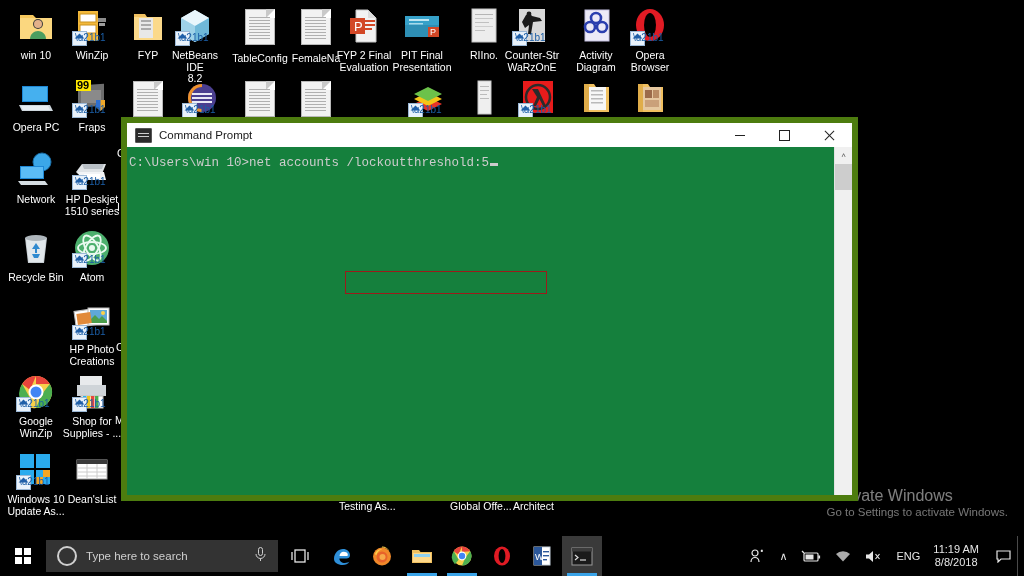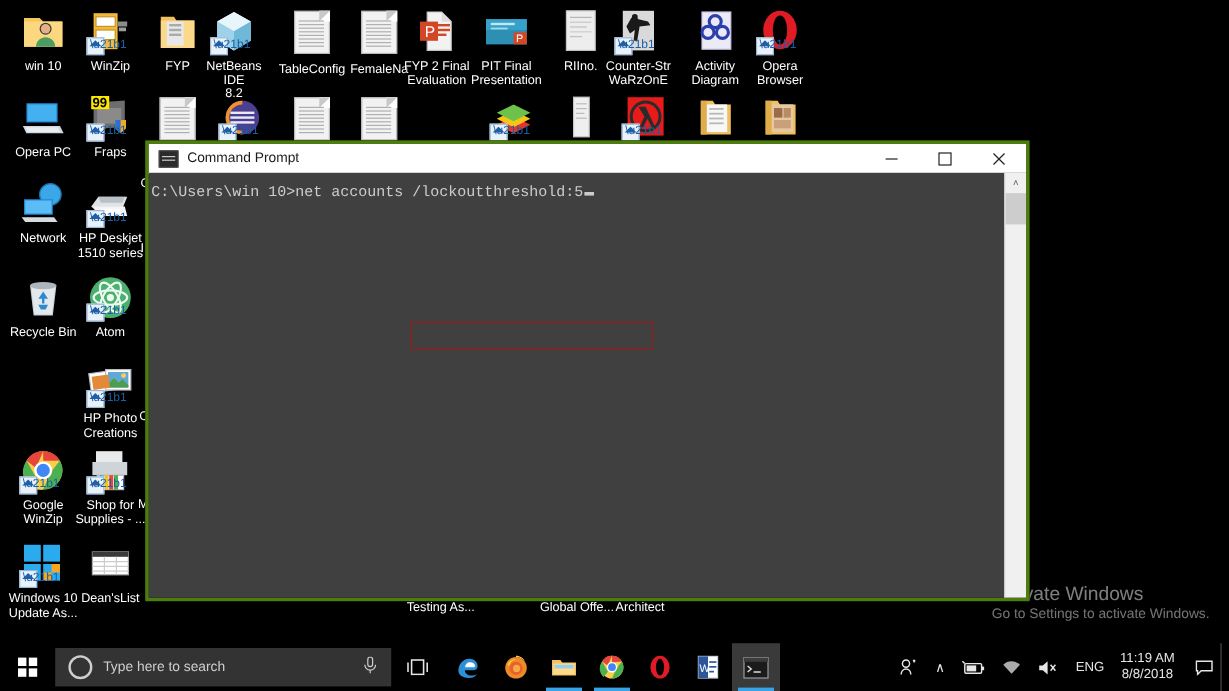--- a/index.html
+++ b/index.html
@@ -49,21 +49,21 @@
     position:absolute;right:16px;bottom:56px;text-align:left;color:#cfcfcf;
     opacity:.55;
   }
   #watermark .wm-title{font-size:16px;line-height:19px;color:#e6e6e6;}
   #watermark .wm-sub{font-size:11.5px;line-height:15px;color:#d6d6d6;}
   
   .partial{position:absolute;color:#fff;font-size:10.5px;}
   
   #cmd-window{
     position:absolute;left:121px;top:117px;width:737px;height:384px;
-    background:#000;border:3px solid #4d7c0f;box-sizing:border-box;
+    background:#000;border:6px solid #4d7c0f;box-sizing:border-box;
     box-shadow:0 0 0 0 rgba(0,0,0,.5);
   }
   #cmd-titlebar{
     height:24px;background:#fff;display:flex;align-items:center;
     border-bottom:1px solid #dcdcdc;
   }
   #cmd-titlebar .tb-icon{
     width:15px;height:13px;margin:0 7px 0 8px;background:#2b2b2b;
     border:1px solid #555;position:relative;border-radius:1px;flex:0 0 auto;
   }
@@ -78,21 +78,21 @@
   }
   .tb-btn .min{width:10px;height:1px;background:#222;display:block;}
   .tb-btn .max{width:9px;height:9px;border:1px solid #222;display:block;}
   .tb-btn .cls{position:relative;width:11px;height:11px;display:block;}
   .tb-btn .cls:before,.tb-btn .cls:after{
     content:"";position:absolute;left:-1px;top:5px;width:13px;height:1px;background:#222;
   }
   .tb-btn .cls:before{transform:rotate(45deg);}
   .tb-btn .cls:after{transform:rotate(-45deg);}
   #cmd-body{
-    position:absolute;left:0;right:0;top:24px;bottom:0;background:#404040;display:flex;
+    position:absolute;left:0;right:0;top:24px;bottom:0;background:#15803d;display:flex;
   }
   #cmd-console{
     flex:1 1 auto;position:relative;overflow:hidden;
     font-family:"Liberation Mono", monospace;
     font-size:12.5px;line-height:15px;color:#cccccc;
     padding:9px 0 0 2px;
   }
   #cmd-line{white-space:pre;position:relative;display:inline-block;}
   #cmd-highlight{
     position:absolute;left:218px;top:148px;width:202px;height:23px;
@@ -122,21 +122,21 @@
     width:46px;height:40px;display:flex;align-items:center;justify-content:center;
     flex:0 0 auto;
   }
   .winlogo{width:17px;height:17px;display:block;position:relative;}
   .winlogo i{position:absolute;width:7.5px;height:7.5px;background:#fff;}
   .winlogo i:nth-child(1){left:0;top:0;}
   .winlogo i:nth-child(2){left:9px;top:0;}
   .winlogo i:nth-child(3){left:0;top:9px;}
   .winlogo i:nth-child(4){left:9px;top:9px;}
   #search-box{
-    width:280px;height:32px;background:#333333;display:flex;align-items:center;
+    width:232px;height:32px;background:#333333;display:flex;align-items:center;
     flex:0 0 auto;
   }
   #cortana-icon{
     width:16px;height:16px;border:2px solid #cfcfcf;border-radius:50%;
     margin:0 9px 0 11px;flex:0 0 auto;
   }
   #search-placeholder{color:#cfcfcf;font-size:11.5px;}
   #mic-icon{margin-left:auto;margin-right:12px;color:#cfcfcf;font-size:13px;}
   #taskview-button{
     width:44px;height:40px;display:flex;align-items:center;justify-content:center;

